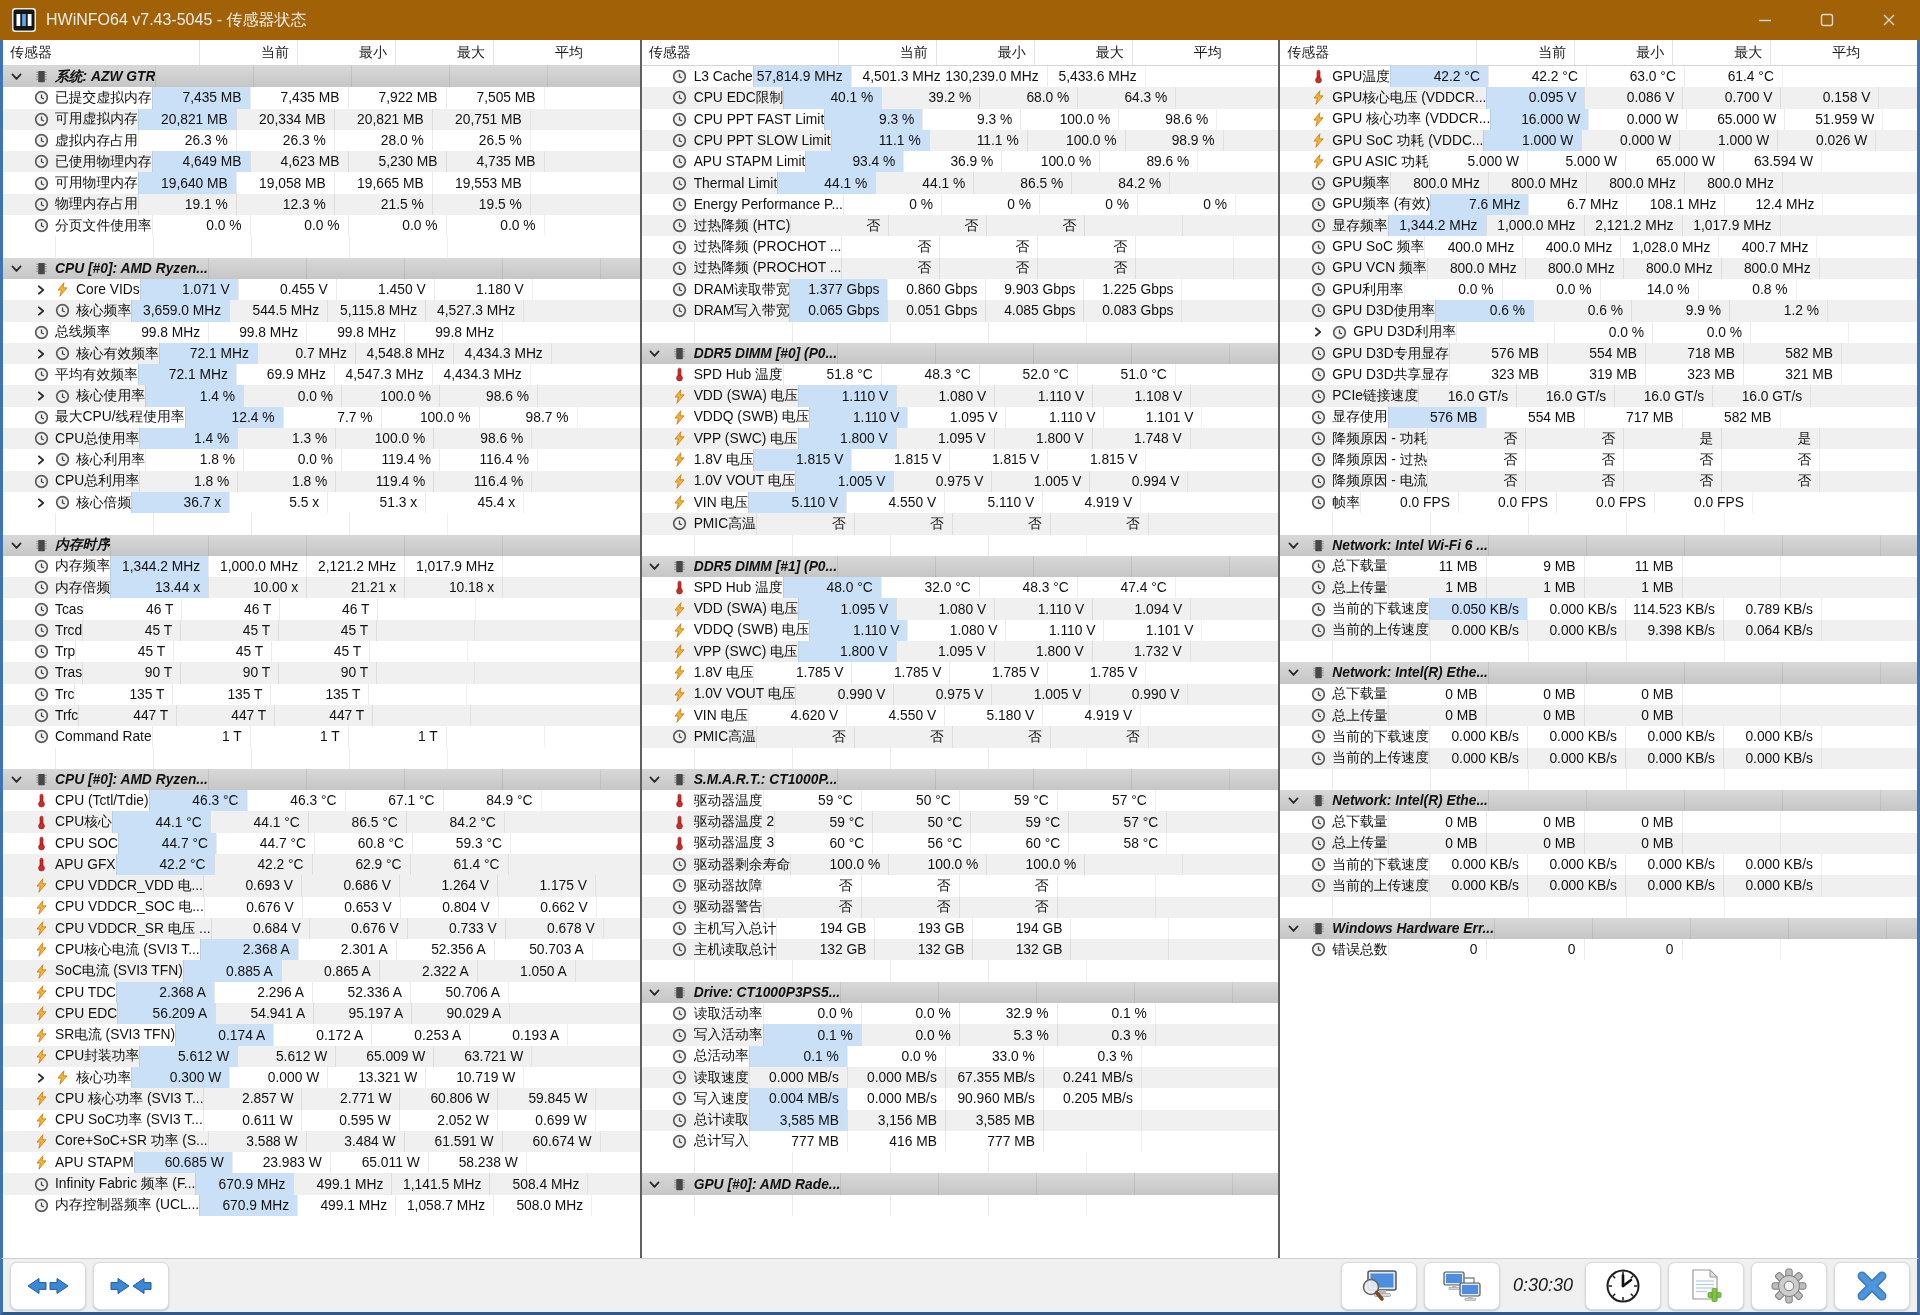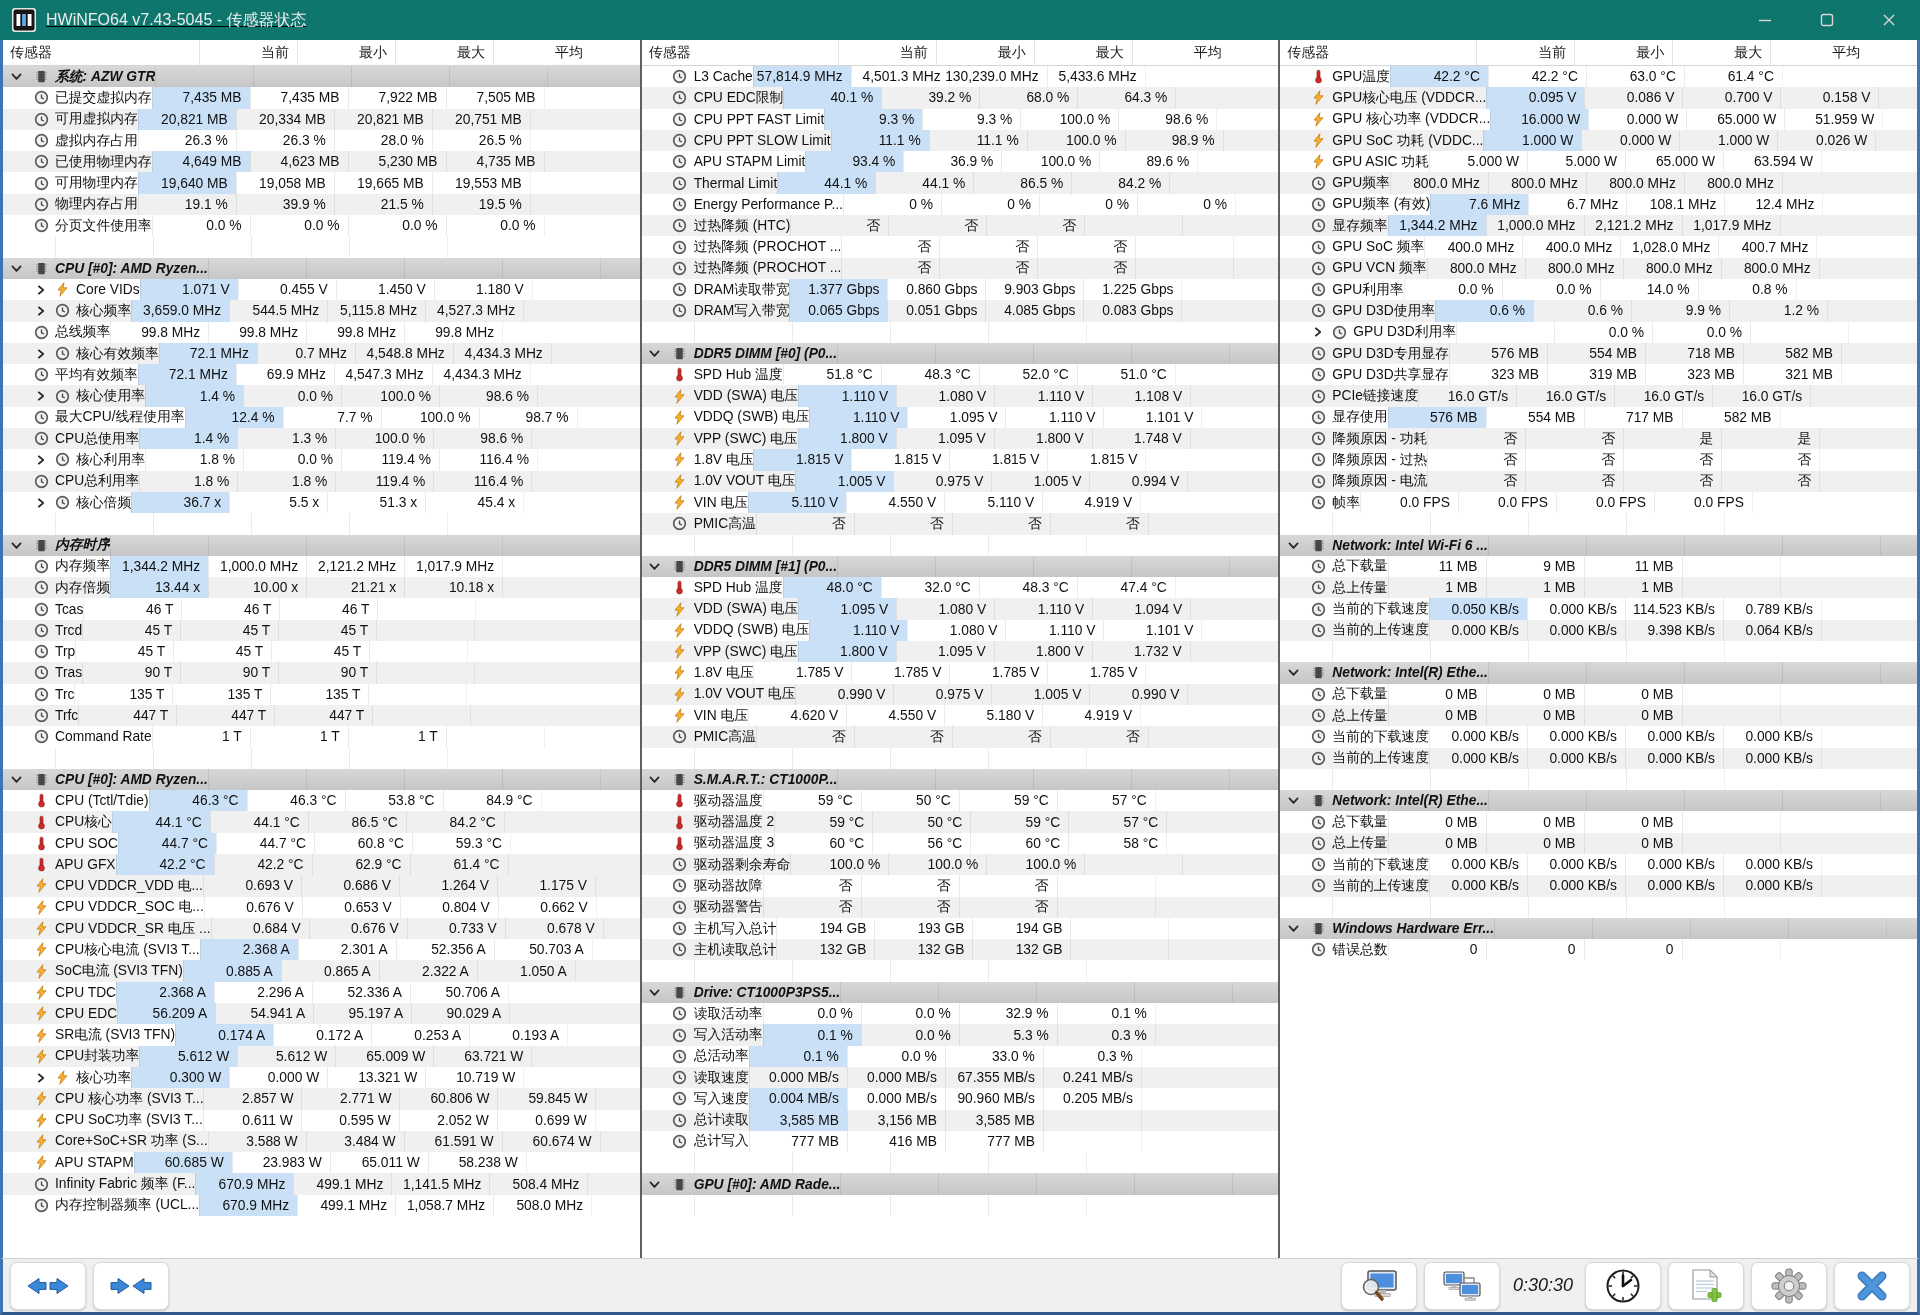--- a/index.html
+++ b/index.html
@@ -3,21 +3,21 @@
 <meta charset="utf-8">
 <style>
   html,body{margin:0;padding:0;}
   body{
     width:1920px;height:1315px;overflow:hidden;position:relative;
     font-family:"Liberation Sans","DejaVu Sans",sans-serif;
     background:#15395f;
   }
   .window{position:absolute;inset:0;display:flex;flex-direction:column;background:#fff;}
   
-  .titlebar{height:40px;background:#0f766e;display:flex;align-items:center;flex:0 0 auto;text-decoration:underline;}
+  .titlebar{height:40px;background:#a16207;display:flex;align-items:center;flex:0 0 auto;}
   .title-icon{margin-left:12px;display:flex;align-items:center;}
   .title-text{margin-left:10px;font-size:16px;color:#ececec;white-space:nowrap;}
   .win-controls{margin-left:auto;display:flex;height:100%;}
   .win-btn{width:62px;height:100%;display:flex;align-items:center;justify-content:center;}
   
   .main{flex:1 1 auto;display:flex;overflow:hidden;background:#fff;
         border-left:3px solid #3f74b3;border-right:3px solid #3f74b3;}
   .panel{flex:1 1 0;display:flex;flex-direction:column;overflow:hidden;background:#fff;}
   .panel + .panel{border-left:2px solid #606060;}
   .phead{display:grid;grid-template-columns:196px 98px 98px 98px 98px 1fr;
@@ -217,21 +217,21 @@
             <div class="cc">
               <svg width="15" height="15" viewBox="0 0 16 16">
                 <circle cx="8" cy="8" r="6.2" fill="#f2f2f2" stroke="#5a5a5a" stroke-width="1.8"></circle>
                 <path d="M8 4.8V8.3L10.6 9.6" fill="none" stroke="#444" stroke-width="1.4"></path>
               </svg>
             </div>
             <div class="lblcell">
               <span class="lbl">物理内存占用</span>
             </div>
             <div class="vcell">19.1 %</div>
-            <div class="vcell">39.9 %</div>
+            <div class="vcell">12.3 %</div>
             <div class="vcell">21.5 %</div>
             <div class="vcell">19.5 %</div>
             <div class="tailcell"></div>
           </div>
           <div class="row">
             <div class="cc"></div>
             <div class="cc">
               <svg width="15" height="15" viewBox="0 0 16 16">
                 <circle cx="8" cy="8" r="6.2" fill="#f2f2f2" stroke="#5a5a5a" stroke-width="1.8"></circle>
                 <path d="M8 4.8V8.3L10.6 9.6" fill="none" stroke="#444" stroke-width="1.4"></path>
@@ -741,21 +741,21 @@
               <svg width="15" height="15" viewBox="0 0 16 16">
                 <rect x="6.4" y="1.2" width="3.2" height="8.8" rx="1.6" fill="#cf2a27" stroke="#8e1b19" stroke-width="0.7"></rect>
                 <circle cx="8" cy="11.8" r="3.1" fill="#cf2a27" stroke="#8e1b19" stroke-width="0.7"></circle>
               </svg>
             </div>
             <div class="lblcell">
               <span class="lbl">CPU (Tctl/Tdie)</span>
             </div>
             <div class="vcell hl">46.3 °C</div>
             <div class="vcell">46.3 °C</div>
-            <div class="vcell">53.8 °C</div>
+            <div class="vcell">67.1 °C</div>
             <div class="vcell">84.9 °C</div>
             <div class="tailcell"></div>
           </div>
           <div class="row odd">
             <div class="cc"></div>
             <div class="cc">
               <svg width="15" height="15" viewBox="0 0 16 16">
                 <rect x="6.4" y="1.2" width="3.2" height="8.8" rx="1.6" fill="#cf2a27" stroke="#8e1b19" stroke-width="0.7"></rect>
                 <circle cx="8" cy="11.8" r="3.1" fill="#cf2a27" stroke="#8e1b19" stroke-width="0.7"></circle>
               </svg>

